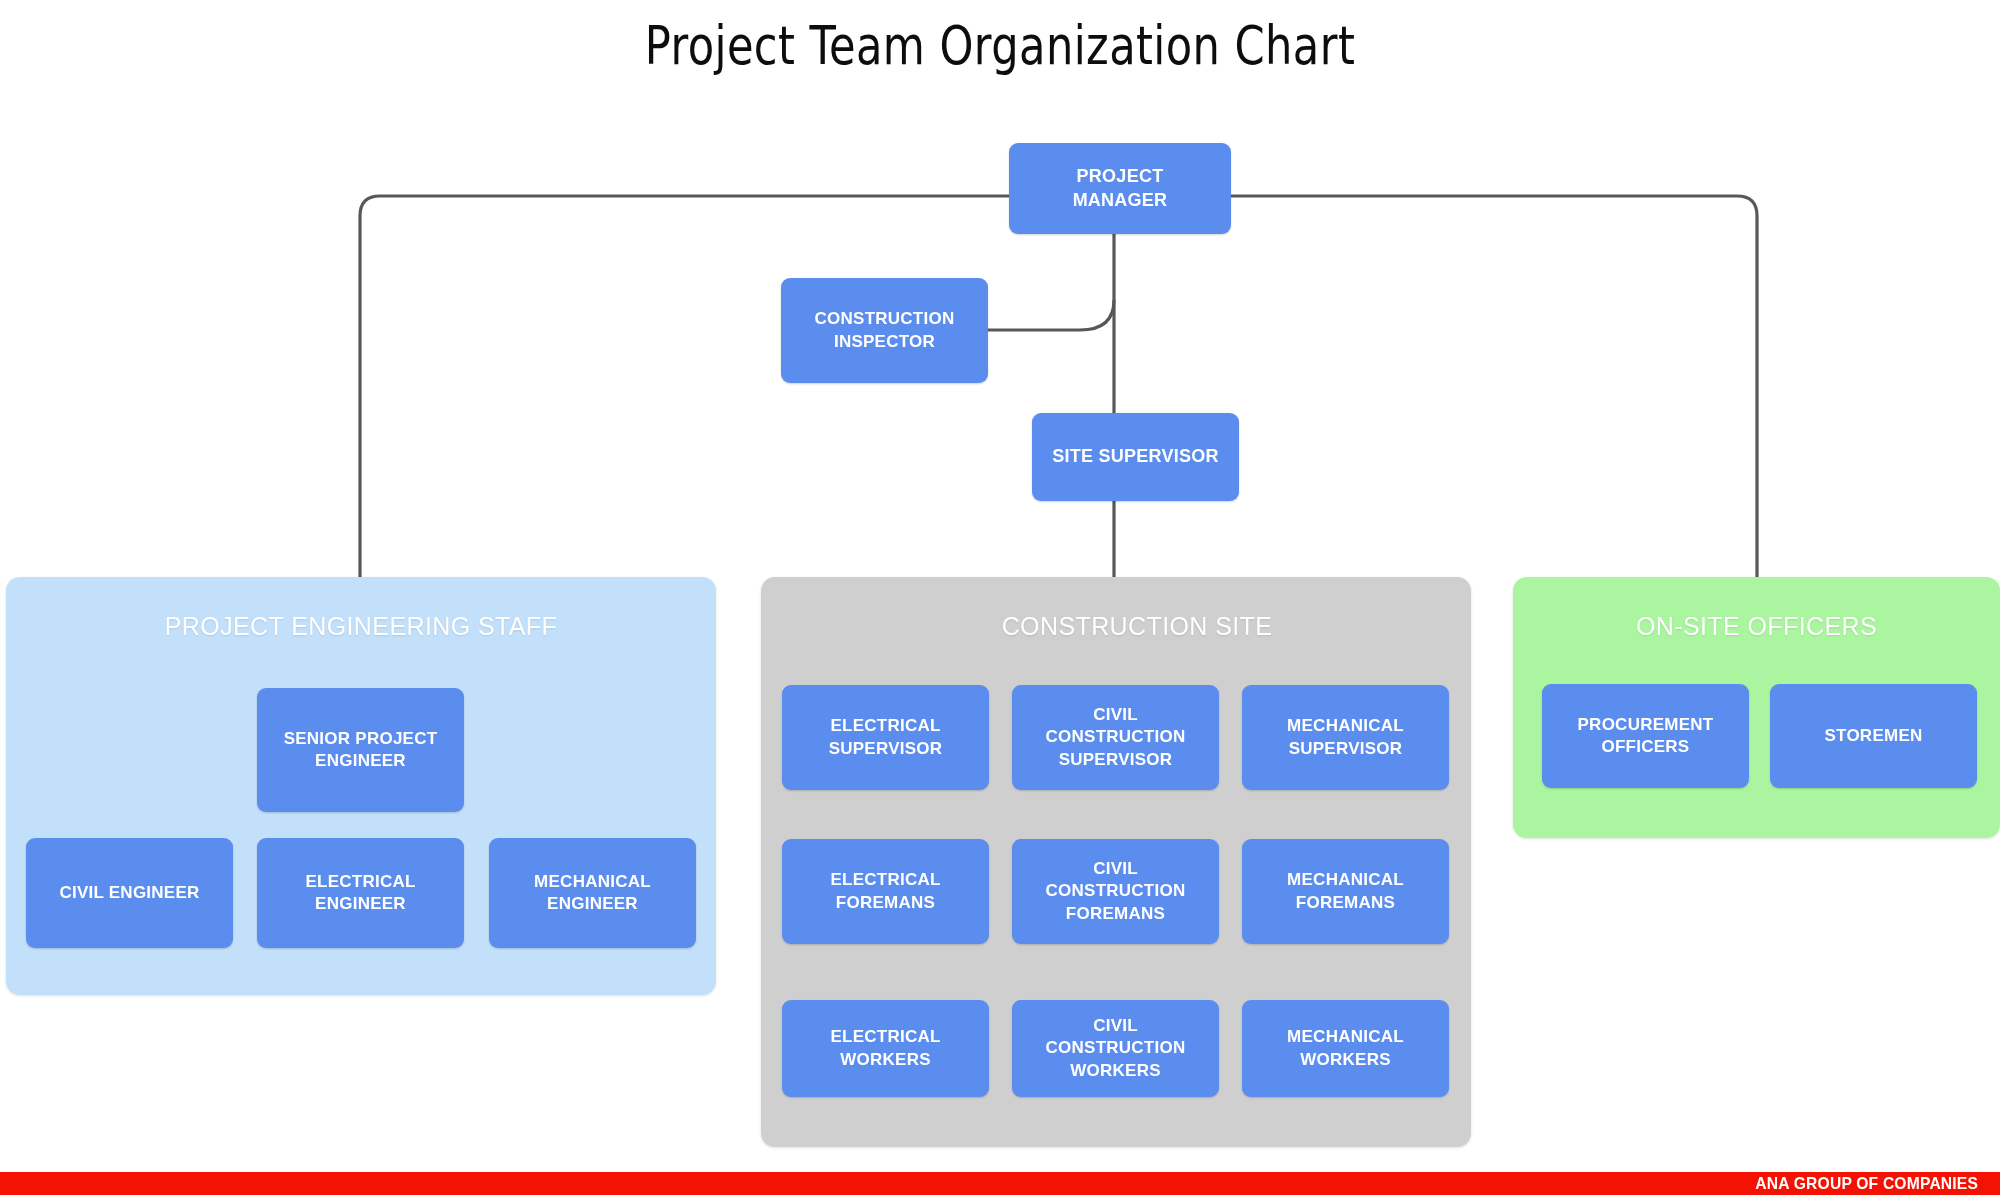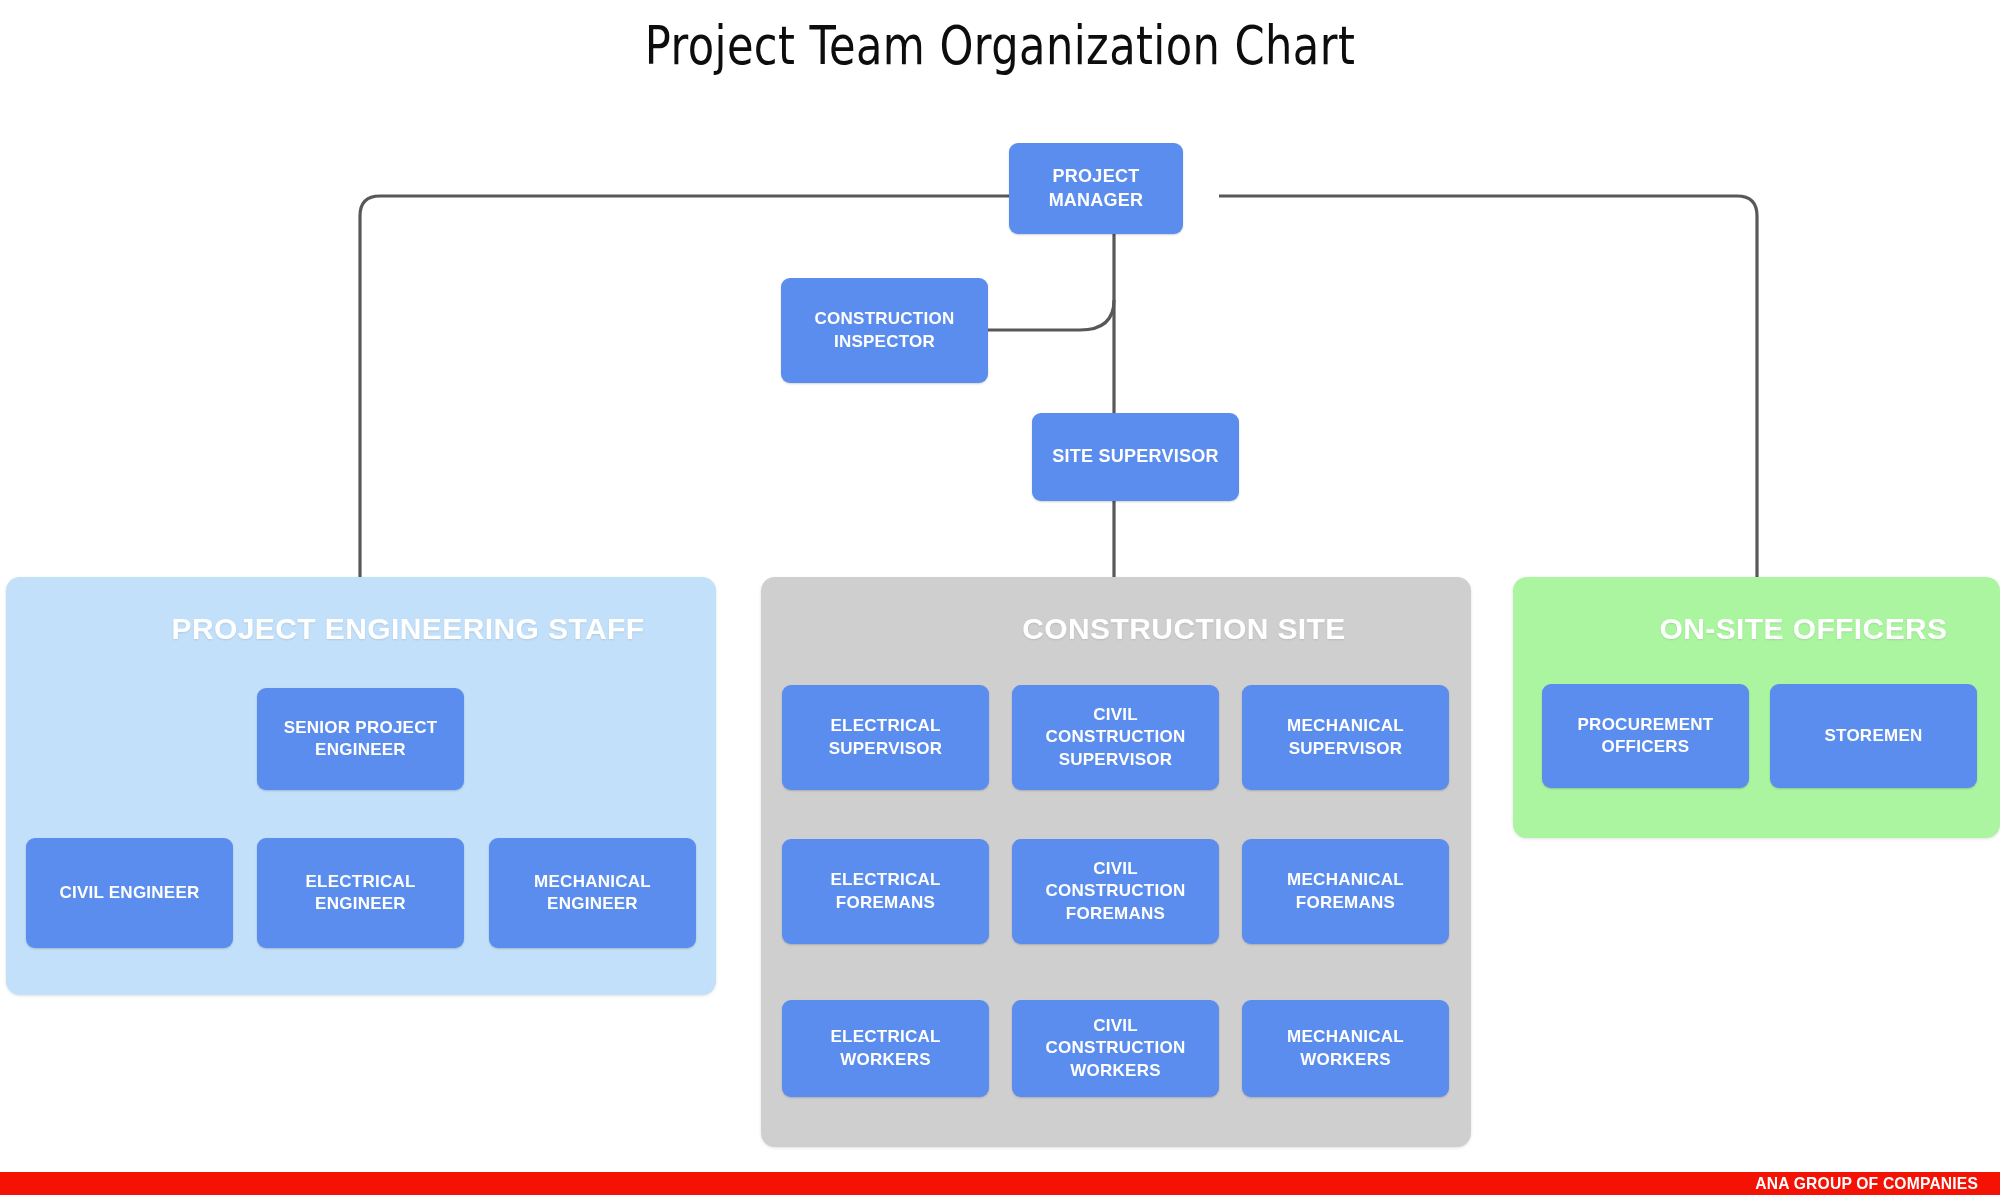--- a/index.html
+++ b/index.html
@@ -34,25 +34,24 @@
   .panel{
     position:absolute;
     border-radius:14px;
     box-shadow:0 1px 3px rgba(0,0,0,.12);
   }
   .panel-title{
     position:absolute;
     left:0;width:100%;
     text-align:center;
     color:#ffffff;
-    font-weight:bold;
-    font-size:30px;
+    font-weight:normal;
+    font-size:25px;
     letter-spacing:.4px;
     text-shadow:0 1px 2px rgba(0,0,0,.10);
-    padding-left:47px;
   }
   #panel-eng{left:6px;top:577px;width:710px;height:418px;background:#c2e0fa;}
   #panel-site{left:761px;top:577px;width:710px;height:570px;background:#cfcfcf;}
   #panel-support{left:1513px;top:577px;width:487px;height:261px;background:#abf5a1;}
 
   
   .node{
     position:absolute;
     background:#5b8def;
     border-radius:9px;
@@ -124,32 +123,32 @@
 
       <path d="M 885 790 L 885 838"></path>
       <path d="M 885 944 L 885 1000"></path>
       <path d="M 1115 790 L 1115 838"></path>
       <path d="M 1115 944 L 1115 1000"></path>
       <path d="M 1345 790 L 1345 838"></path>
       <path d="M 1345 944 L 1345 1000"></path>
     </g>
   </svg>
 
-  <div class="node big" style="left:1009px;top:143px;width:174px;height:91px;">PROJECT
+  <div class="node big" style="left:1009px;top:143px;width:222px;height:91px;">PROJECT
 MANAGER</div>
 
   <div class="node" style="left:781px;top:278px;width:207px;height:105px;">CONSTRUCTION
 INSPECTOR</div>
 
   <div class="node big" style="left:1032px;top:413px;width:207px;height:88px;text-align:center;">SITE SUPERVISOR</div>
 
   <div class="panel" id="panel-eng"></div>
   <div class="panel-title" style="left:6px;top:612px;width:710px;">PROJECT ENGINEERING STAFF</div>
 
-  <div class="node" style="left:257px;top:688px;width:207px;height:102px;border-radius:9px;">SENIOR PROJECT
+  <div class="node" style="left:257px;top:688px;width:207px;height:124px;border-radius:9px;">SENIOR PROJECT
 ENGINEER</div>
 
   <div class="node" style="left:26px;top:838px;width:207px;height:110px;">CIVIL ENGINEER</div>
   <div class="node" style="left:257px;top:838px;width:207px;height:110px;">ELECTRICAL
 ENGINEER</div>
   <div class="node" style="left:489px;top:838px;width:207px;height:110px;">MECHANICAL
 ENGINEER</div>
 
   <div class="panel" id="panel-site"></div>
   <div class="panel-title" style="left:761px;top:612px;width:710px;margin-left:21px;">CONSTRUCTION SITE</div>

